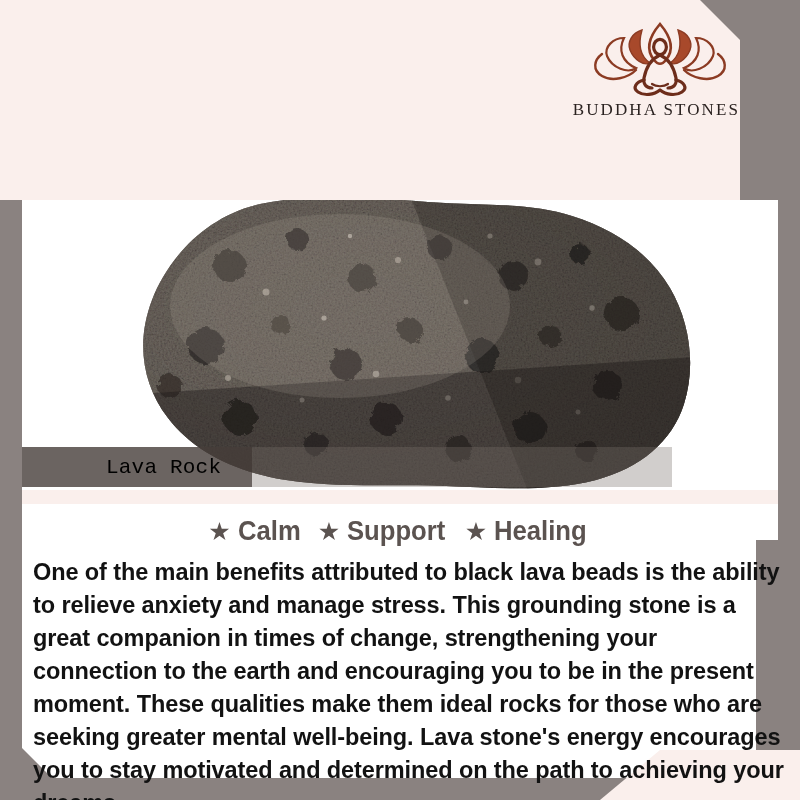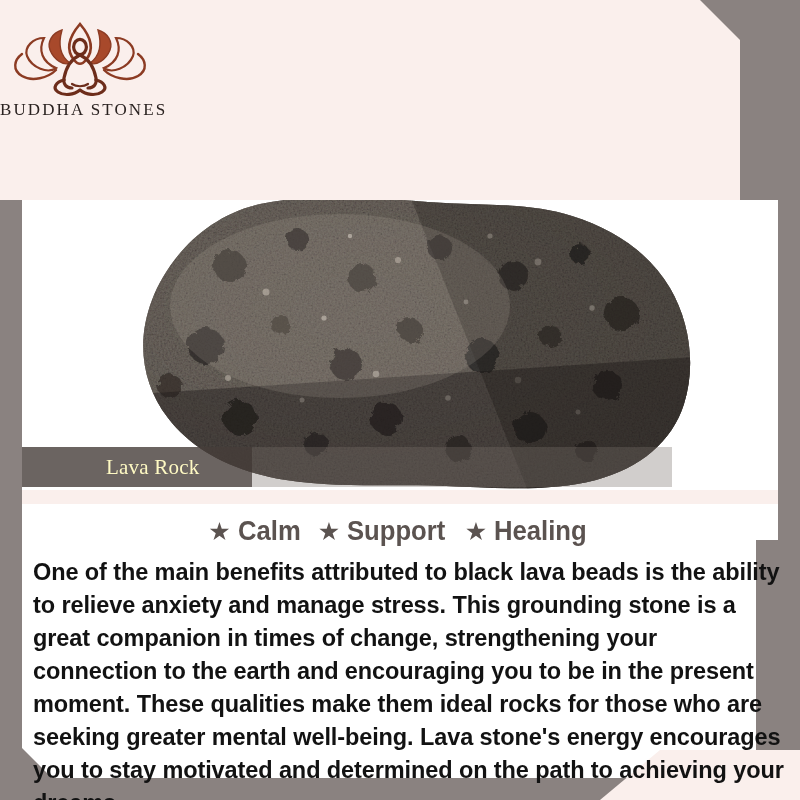--- a/index.html
+++ b/index.html
@@ -48,21 +48,21 @@
       756px 340px, 734px 340px, 734px 578px,
       30px 578px, 0 548px
     );
   }
 
   
   .header {
     position:absolute;
     left:0; top:0; width:740px; height:200px;
     display:flex; flex-direction:column;
-    align-items:flex-start; justify-content:flex-start;
+    align-items:flex-end; justify-content:flex-start;
     padding-top:16px;
     z-index:5;
   }
   .logo-mark { width:160px; height:82px; display:block; }
   .brand-name {
     font-family:"Liberation Serif", serif;
     font-size:17px;
     letter-spacing:2.1px;
     color:#2a2220;
     margin-top:2px;
@@ -102,23 +102,23 @@
   .label-band {
     position:absolute;
     left:22px; top:447px;
     width:230px; height:40px;
     background:rgba(70,61,58,0.80);
     display:flex; align-items:center;
     padding-left:84px;
     z-index:6;
   }
   .label-band-text {
-    color:#fef9c3;
+    color:#000000;
     font-size:21px;
-    font-family:Liberation Serif, serif;
+    font-family:Liberation Mono, monospace;
     letter-spacing:0.2px;
     white-space:nowrap;
   }
   
   .label-band-ghost {
     position:absolute;
     left:252px; top:447px;
     width:420px; height:40px;
     background:rgba(120,110,106,0.34);
     z-index:5;

